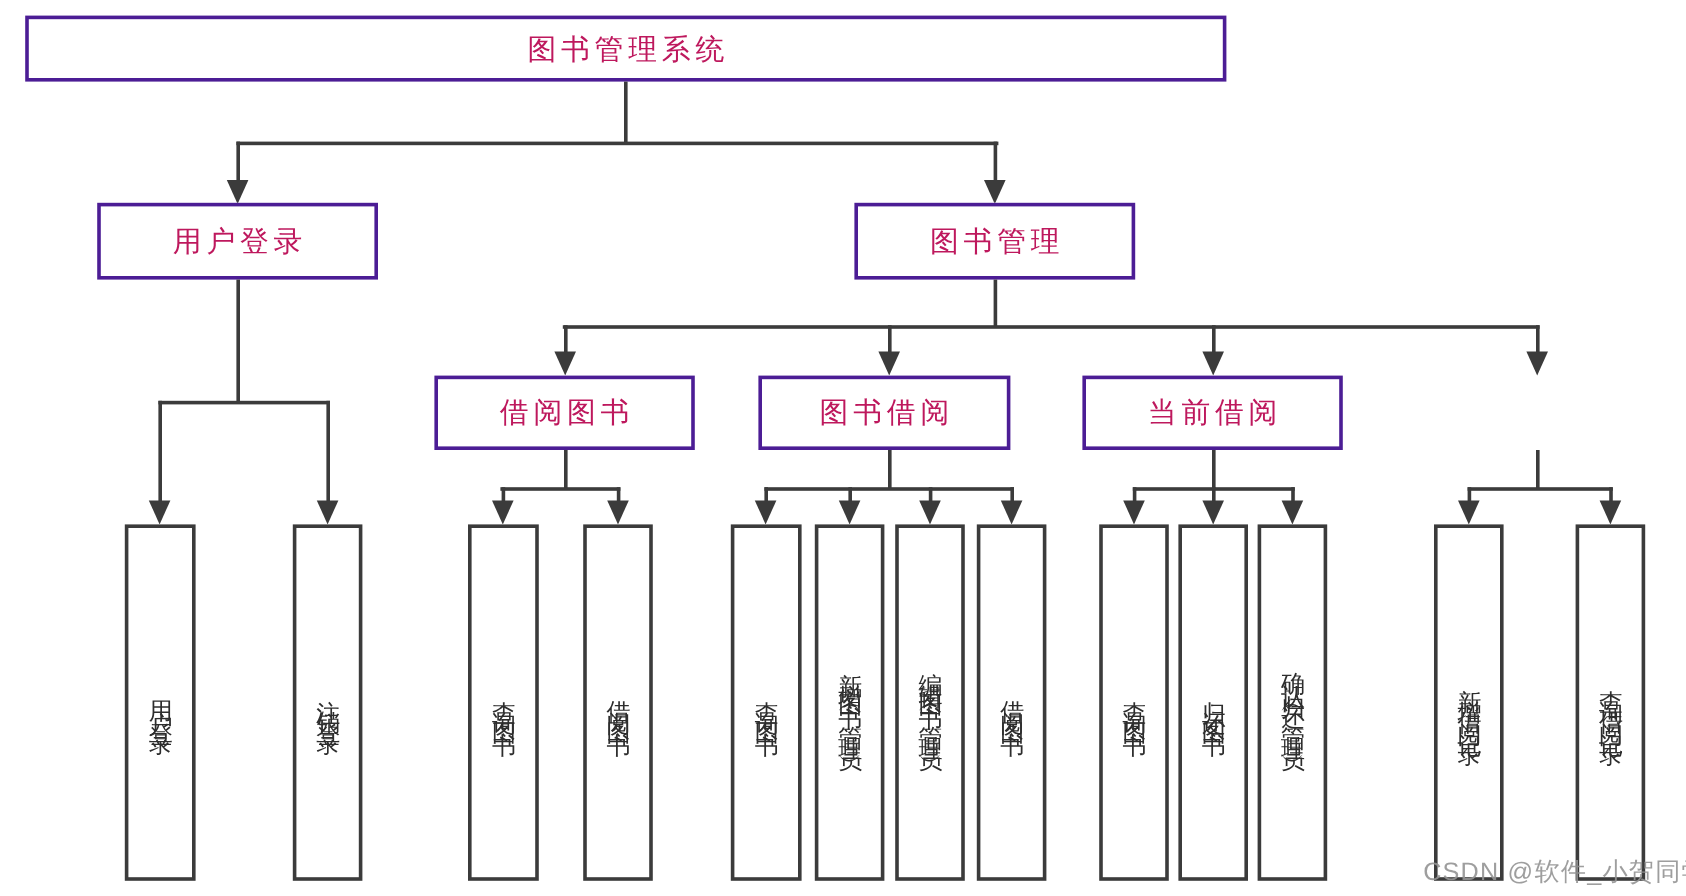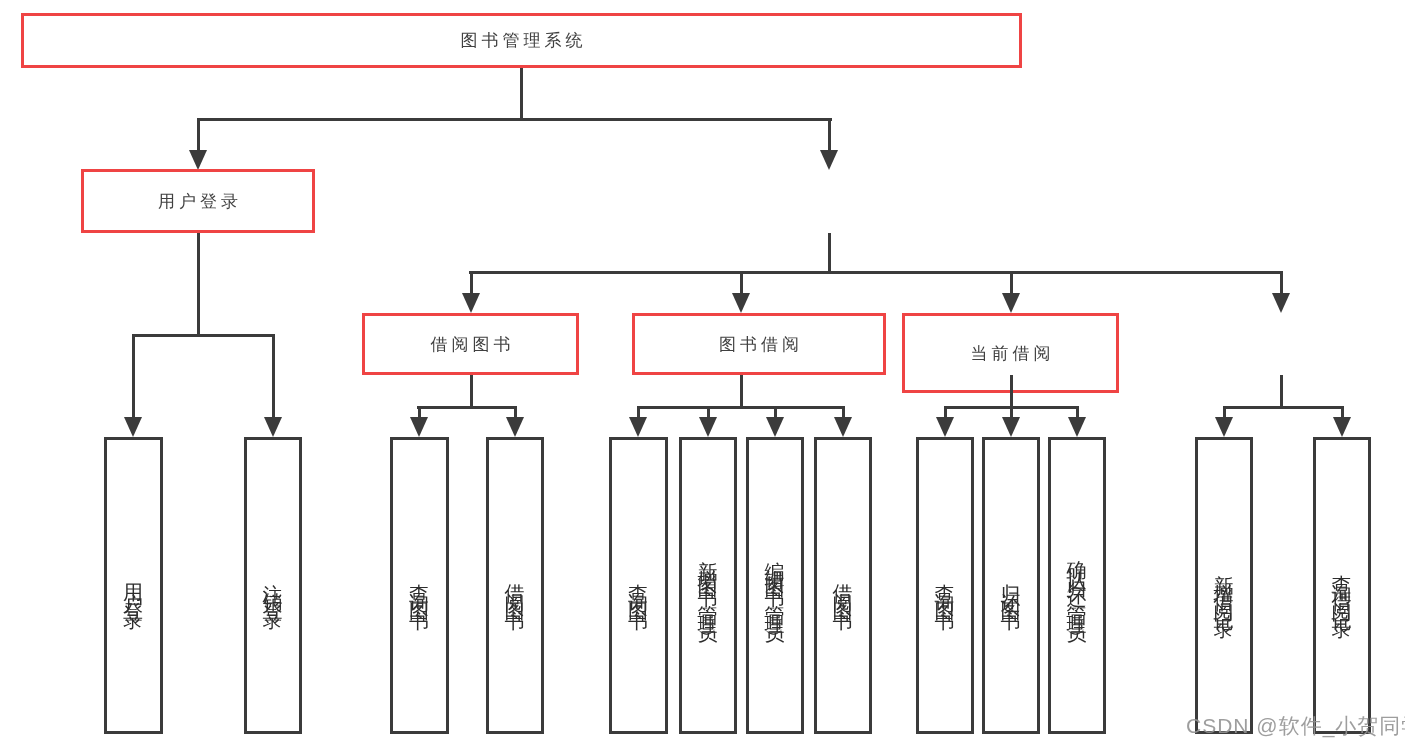--- a/index.html
+++ b/index.html
@@ -1,23 +1,23 @@
 <!DOCTYPE html>
 <html><head>
 <meta charset="utf-8">
 <style>
   html,body{margin:0;padding:0;background:#fff;}
   .canvas{
     position:relative;width:1405px;height:747px;background:#ffffff;overflow:hidden;
     font-family:"Liberation Sans","DejaVu Sans",sans-serif;
   }
   .node{
-    position:absolute;box-sizing:border-box;border:3px solid #ef4444;background:#fff;
+    position:absolute;box-sizing:border-box;border:3px solid #4c1d95;background:#fff;
     display:flex;align-items:center;justify-content:center;
-    font-size:17px;color:#404040;letter-spacing:4px;text-indent:4px;
+    font-size:24px;color:#be185d;letter-spacing:4px;text-indent:4px;
   }
   .leaf{
     position:absolute;box-sizing:border-box;border:3px solid #3b3b3b;background:#fff;
     display:flex;align-items:center;justify-content:center;
     font-size:20px;color:#2d2d2d;
   }
   .leaf span{writing-mode:vertical-rl;letter-spacing:9px;line-height:1;}
   .vl,.hl{position:absolute;background:#3b3b3b;}
   .vl{width:3px;}
   .hl{height:3px;}
@@ -43,20 +43,23 @@
   <div class="vl" style="left:520px;top:68px;height:52px;"></div>
   <div class="hl" style="left:197px;top:118px;width:635px;"></div>
   <div class="vl" style="left:197px;top:118px;height:33px;"></div>
   <div class="arr" style="left:189px;top:150px;"></div>
   <div class="vl" style="left:828px;top:118px;height:33px;"></div>
   <div class="arr" style="left:820px;top:150px;"></div>
 
   <div class="node" style="left:81px;top:169px;width:234px;height:64px;">
     <span>用户登录</span>
   </div>
+  <div class="node" style="left:712px;top:169px;width:234px;height:64px;">
+    <span>图书管理</span>
+  </div>
 
   <div class="vl" style="left:197px;top:233px;height:103px;"></div>
   <div class="hl" style="left:132px;top:334px;width:143px;"></div>
   <div class="vl" style="left:132px;top:334px;height:84px;"></div>
   <div class="arr" style="left:124px;top:417px;"></div>
   <div class="vl" style="left:272px;top:334px;height:84px;"></div>
   <div class="arr" style="left:264px;top:417px;"></div>
 
   <div class="vl" style="left:828px;top:233px;height:40px;"></div>
   <div class="hl" style="left:469px;top:271px;width:814px;"></div>
@@ -65,24 +68,24 @@
   <div class="vl" style="left:740px;top:271px;height:23px;"></div>
   <div class="arr" style="left:732px;top:293px;"></div>
   <div class="vl" style="left:1010px;top:271px;height:23px;"></div>
   <div class="arr" style="left:1002px;top:293px;"></div>
   <div class="vl" style="left:1280px;top:271px;height:23px;"></div>
   <div class="arr" style="left:1272px;top:293px;"></div>
 
   <div class="node" style="left:362px;top:313px;width:217px;height:62px;">
     <span>借阅图书</span>
   </div>
-  <div class="node" style="left:632px;top:313px;width:254px;height:62px;align-items:center;">
+  <div class="node" style="left:632px;top:313px;width:210px;height:62px;align-items:center;">
     <span>图书借阅</span>
   </div>
-  <div class="node" style="left:902px;top:313px;width:217px;height:80px;">
+  <div class="node" style="left:902px;top:313px;width:217px;height:62px;">
     <span>当前借阅</span>
   </div>
 
   <div class="vl" style="left:470px;top:375px;height:33px;"></div>
   <div class="hl" style="left:417px;top:406px;width:100px;"></div>
   <div class="vl" style="left:418px;top:406px;height:12px;"></div>
   <div class="arr" style="left:410px;top:417px;"></div>
   <div class="vl" style="left:514px;top:406px;height:12px;"></div>
   <div class="arr" style="left:506px;top:417px;"></div>
 

